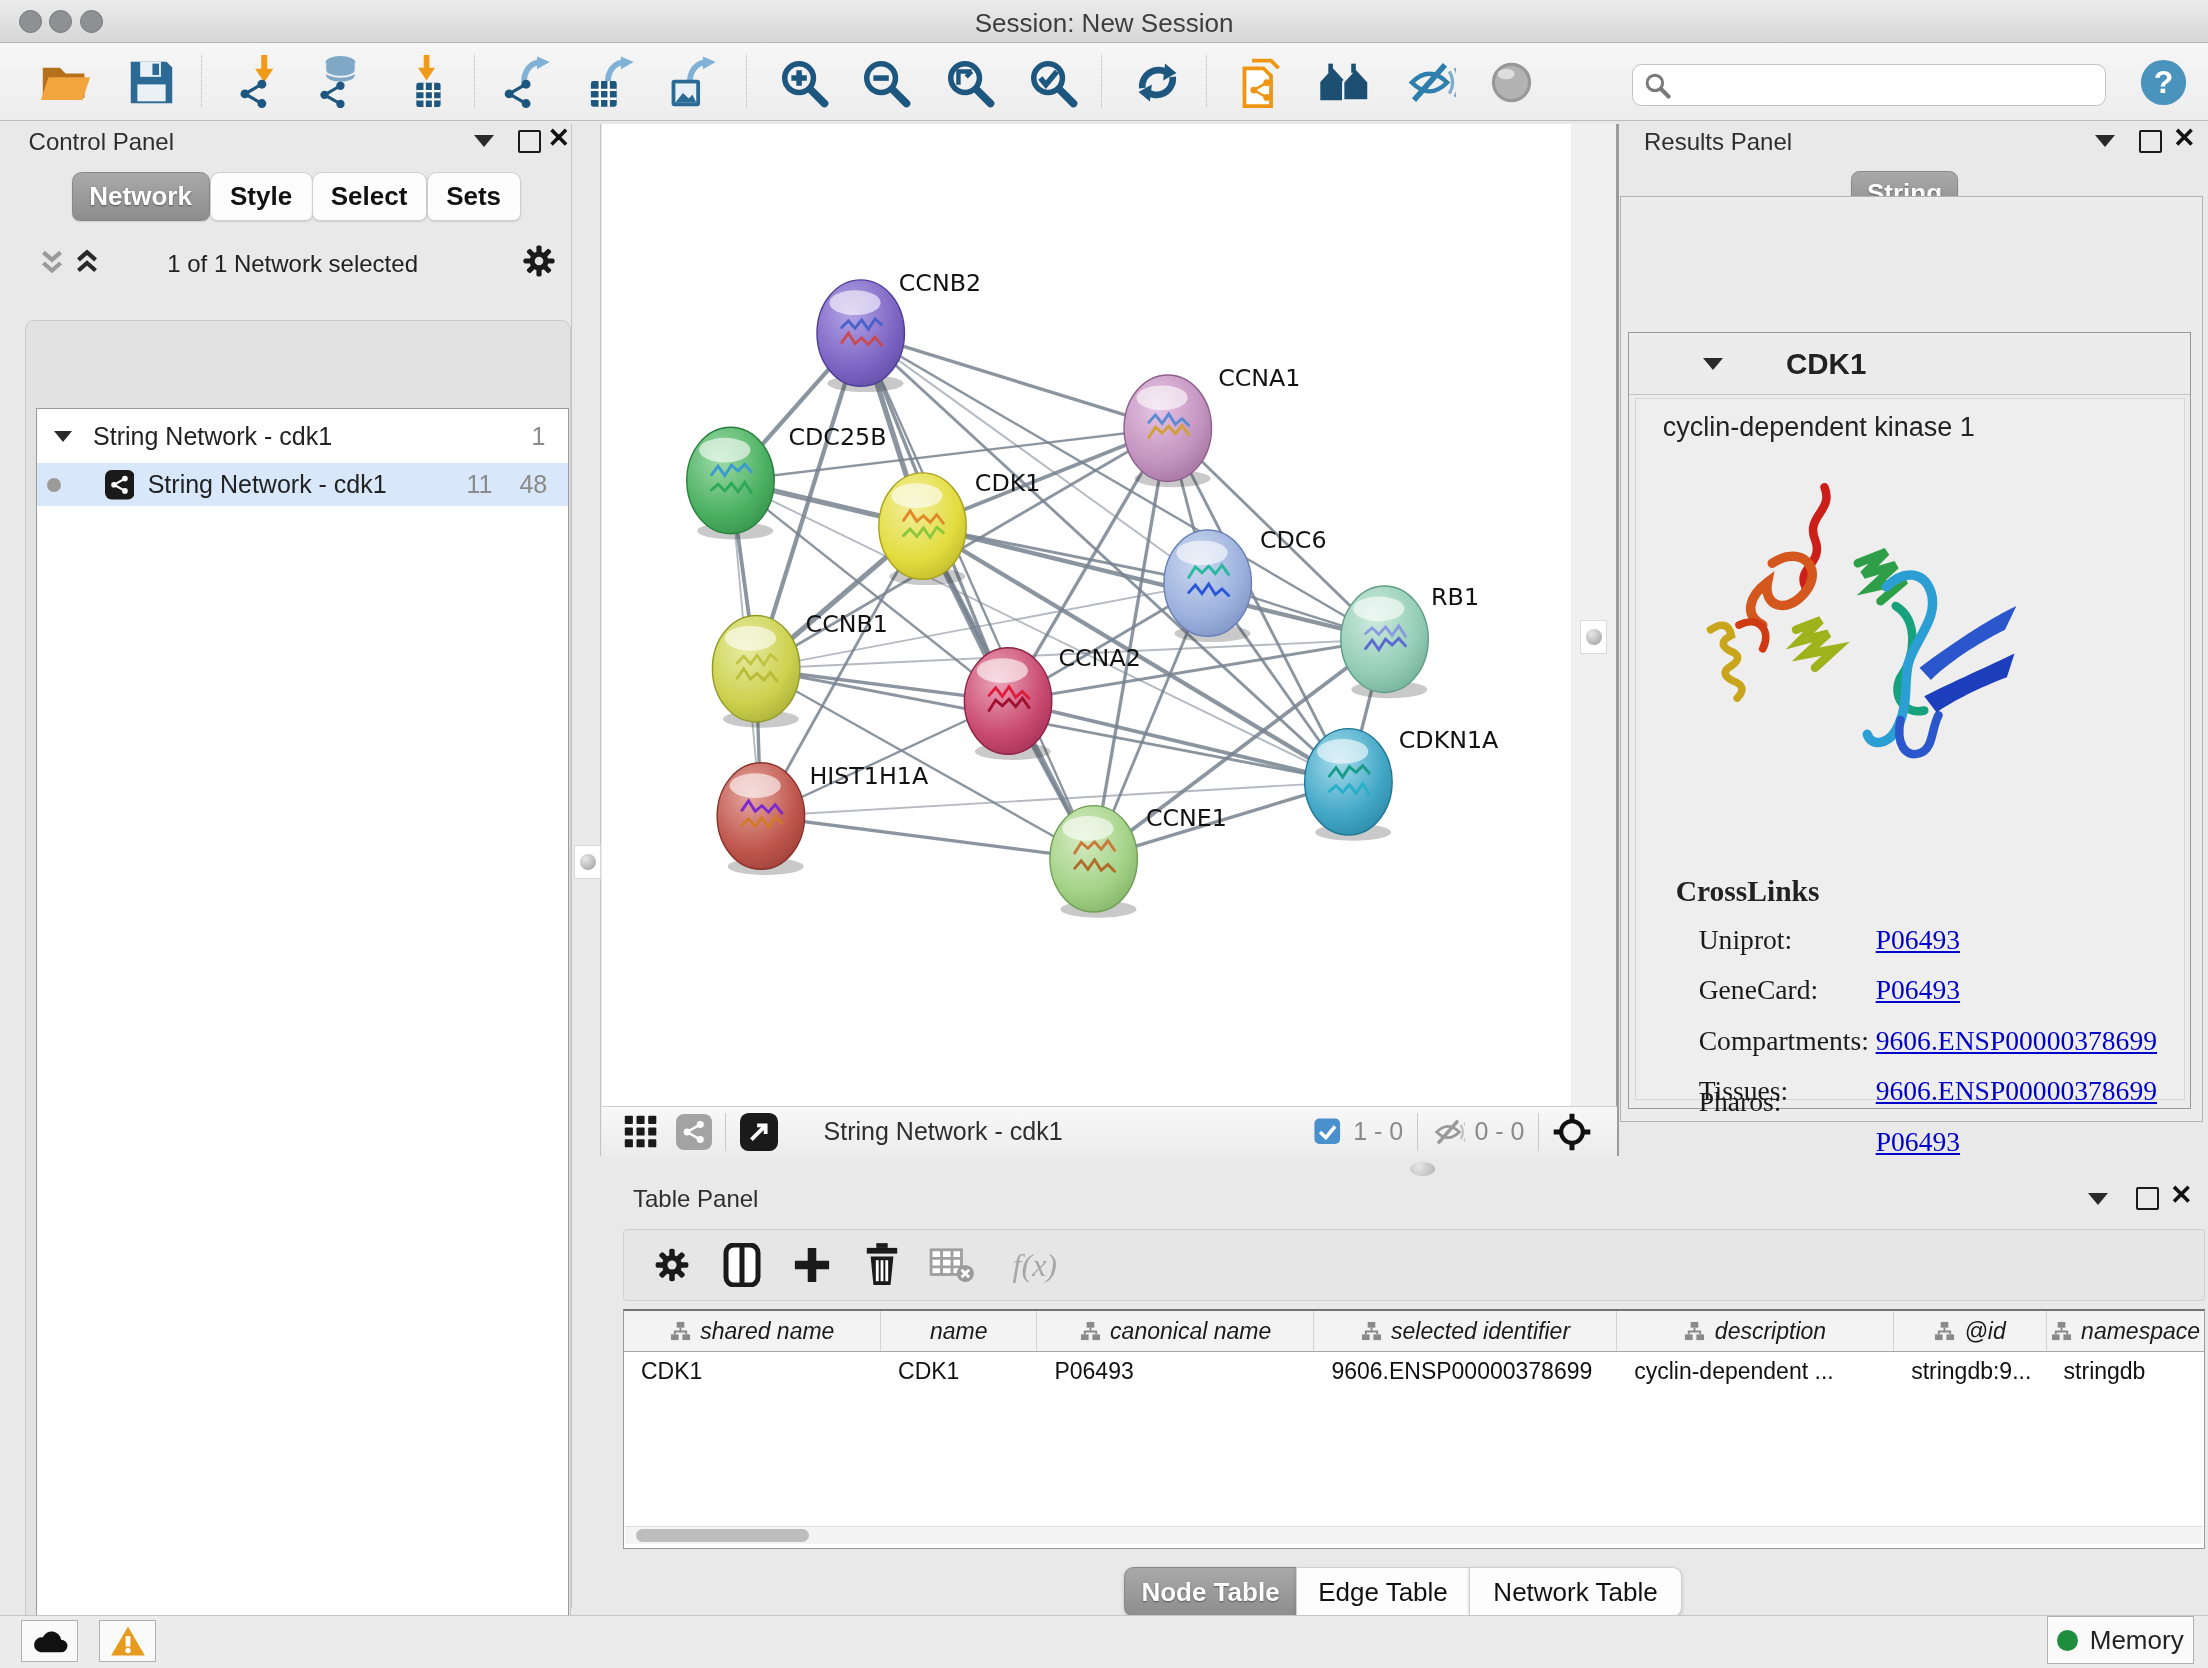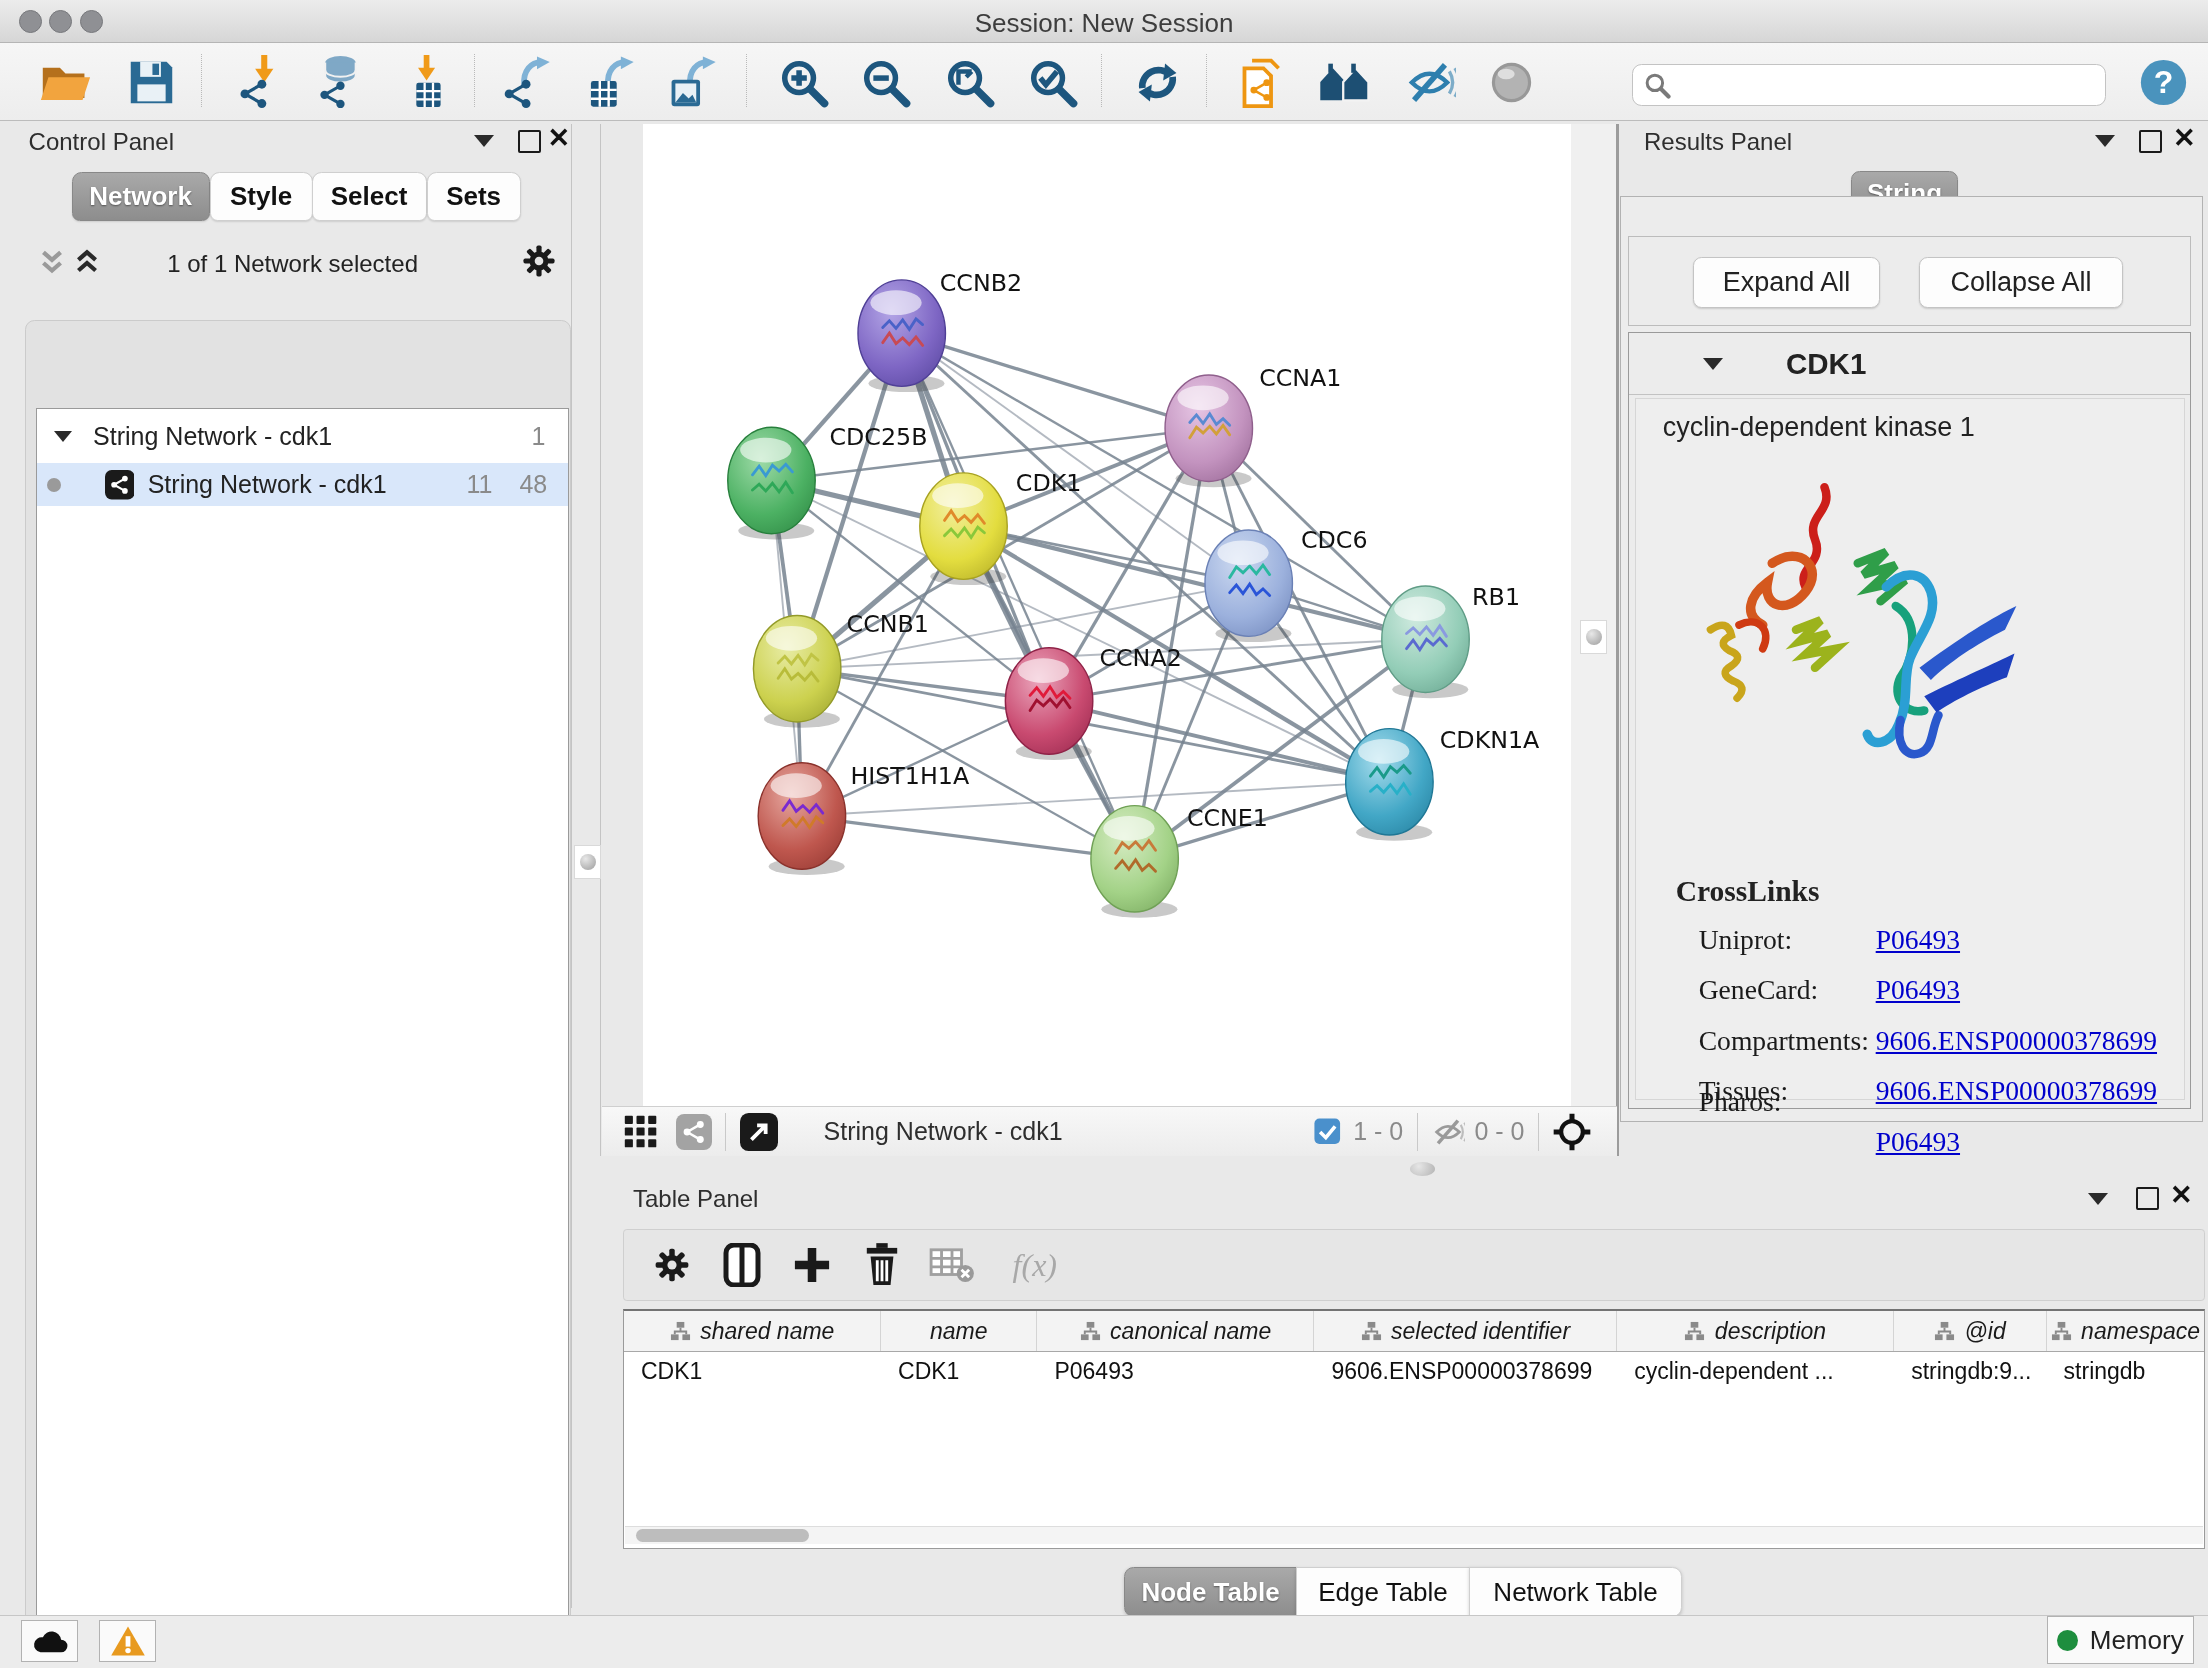--- a/index.html
+++ b/index.html
@@ -32,21 +32,21 @@
        box-shadow:0 1px 1.9px rgba(0,0,0,.12);font-weight:bold;}
   .tab.active{background:linear-gradient(#a9a9a9,#8d8d8d);color:#fff;border-color:#888;
        text-shadow:0 1px 1.9px rgba(0,0,0,.45);}
   
   #cpanel{left:7.6px;top:124px;width:563px;height:1480px;}
   #cbox{left:17px;top:196px;width:544px;height:1404px;background:#e2e2e2;border:1px solid #cbcbcb;border-radius:9.5px;}
   #clist{left:28.5px;top:284px;width:533px;height:1303px;background:#fff;border:1px solid #9a9a9a;box-sizing:border-box;}
   .trow{height:43px;display:flex;align-items:center;font-size:25px;}
   .gray{color:#8a8a8a;}
   
-  #canvas{left:602px;top:124px;width:969px;height:982px;background:#fff;margin-left:41px;}
+  #canvas{left:602px;top:124px;width:969px;height:982px;background:#fff;}
   #nettb{left:602px;top:1106px;width:1015px;height:49px;background:linear-gradient(#f8f8f8,#ececec);
          border-top:1px solid #cfcfcf;display:flex;align-items:center;}
   .ntsep{width:0;height:38px;border-left:1px solid #c9c9c9;margin:0 13.3px;}
   #rpane{left:1620px;top:196px;width:583px;height:926px;background:#ececec;border:1px solid #b2b2b2;box-sizing:border-box;}
   .rbtn{height:49px;background:#fdfdfd;border:1px solid #c4c4c4;border-radius:8.6px;display:flex;
         align-items:center;justify-content:center;font-size:27px;box-shadow:0 1px 1.9px rgba(0,0,0,.15);}
   .serif{font-family:"Liberation Serif",serif;}
   .rlink{color:#0000cc;text-decoration:underline;font-size:27.6px;font-family:"Liberation Serif",serif;}
   .rlabel{color:#1a1a1a;font-size:27.6px;font-family:"Liberation Serif",serif;}
   #ttoolbar{left:623px;top:1229px;width:1582px;height:72px;background:#e6e6e6;border:1px solid #cfcfcf;
@@ -583,28 +583,20 @@
   <div class="abs" style="left:1623px;top:124px;width:586px;height:42px">
     <div class="abs ptitle" style="left:21px;top:3.8px">Results Panel</div>
     <div class="abs tri" style="left:472px;top:11.4px"></div>
     <div class="abs sqr" style="left:516px;top:5.7px"></div>
     <div class="abs xx" style="left:550px;top:4.8px">✕</div>
   </div>
   <div class="abs tab active" style="left:1851px;top:171px;width:105px;height:42px;border-radius:8.6px">
       <span>String</span>
     </div>
   <div id="rpane" class="abs"></div>
-  <div class="abs" style="left:1628px;top:236px;width:563px;height:90px;border:1px solid #bcbcbc;box-sizing:border-box">
-    <div class="rbtn abs" style="left:64px;top:20px;width:185px">
-        <span>Expand All</span>
-      </div>
-    <div class="rbtn abs" style="left:290px;top:20px;width:202px">
-        <span>Collapse All</span>
-      </div>
-  </div>
   <div class="abs" style="left:1628px;top:332px;width:563px;height:777px;border:1px solid #9a9a9a;box-sizing:border-box;background:#ececec">
     <div class="abs" style="left:0;top:0;width:100%;height:61px;border-bottom:1px solid #c2c2c2;display:flex;align-items:center">
       <div class="tri" style="margin-left:74px"></div>
       <span style="margin-left:63px;font-size:29.5px;font-weight:bold">CDK1</span>
     </div>
     <div class="abs" style="left:5.7px;top:65px;width:550px;height:702px;background:#eeeeee;border:1px solid #d6d6d6;box-sizing:border-box">
       <div class="abs" style="left:27px;top:13.3px;font-size:27px">cyclin-dependent kinase 1</div>
       <svg class="abs" style="left:46px;top:74px" width="361" height="323" viewBox="0 0 380 340">
         <g fill="none" stroke-linecap="round">
           <path d="M150,15 C160,40 130,45 140,70 C150,95 120,100 130,120" stroke="#cc1f1a" stroke-width="9"></path>

